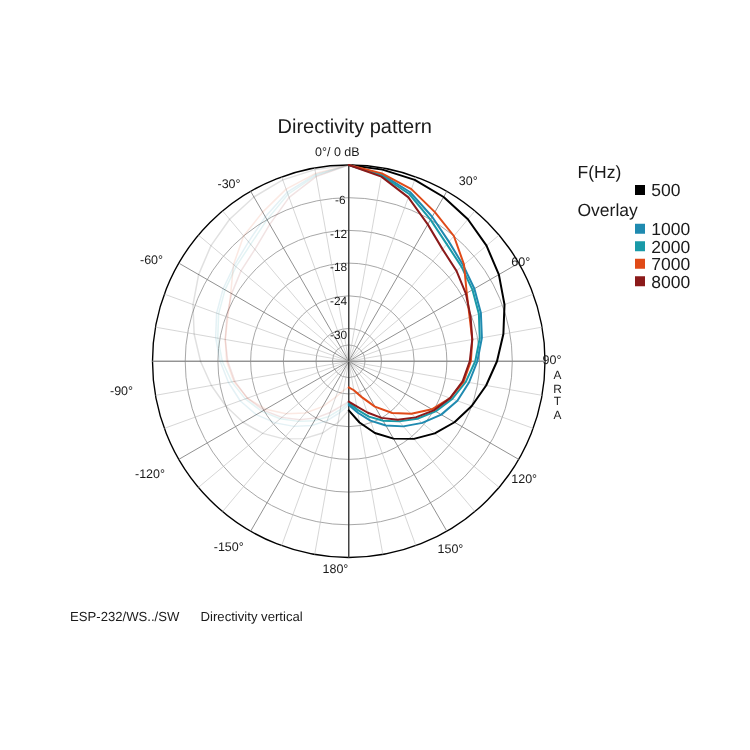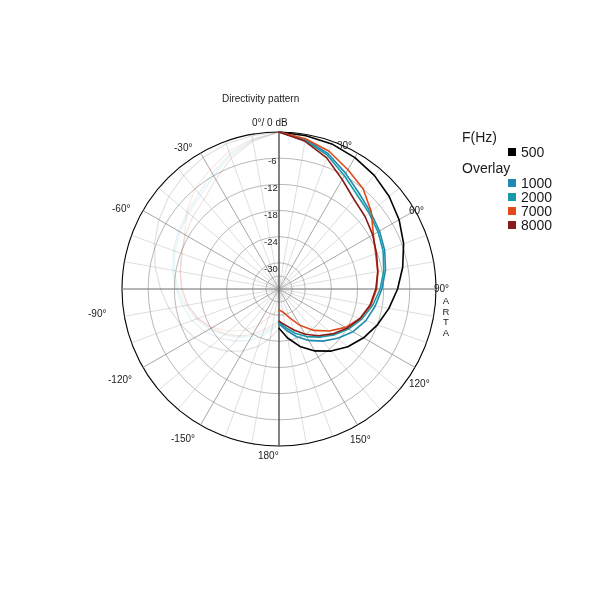--- a/index.html
+++ b/index.html
@@ -5,21 +5,21 @@
   html,body{margin:0;padding:0;}
   body{
     width:600px;height:600px;
     background:#ffffff;
     font-family:"Liberation Sans", sans-serif;
     color:#000000;
     position:relative;
     overflow:hidden;
   }
   #chart-root{position:absolute;left:0;top:0;width:600px;height:600px;}
-  .title-shift{position:absolute;left:222px;top:93px;font-size:10px;color:#1a1a1a;white-space:nowrap;}
+  .title-shift{position:absolute;left:222px;top:93px;font-size:16px;color:#1a1a1a;white-space:nowrap;}
   .caption{
     position:absolute;
     left:56px;top:488px;
     font-size:10.5px;
     color:#1a1a1a;
     white-space:nowrap;
   }
   .caption .cap2{margin-left:14px;}
   .legend{
     position:absolute;
@@ -116,21 +116,21 @@
       <path d="M279.0,132.0L252.6,139.5L229.8,153.8L212.3,173.4L198.8,193.5L187.5,212.2L178.5,231.0L173.3,250.5L172.5,270.2L176.1,289.0L182.8,306.0L192.1,320.6L205.0,331.7L220.2,338.3L235.3,341.1L249.3,340.4L261.7,336.5L271.7,330.2L279.0,323.9" fill="none" stroke="#1f8ab0" stroke-width="1.2" stroke-linejoin="round" stroke-linecap="round" opacity="0.12"></path>
       <path d="M279.0,132.0L305.2,140.4L327.6,155.4L344.4,175.7L357.5,195.5L369.2,213.3L378.0,231.9L383.1,251.1L383.8,270.5L380.2,289.0L372.6,305.5L361.8,319.1L348.5,329.1L333.8,335.0L319.4,337.1L306.5,336.6L295.1,333.3L285.8,327.7L279.0,322.1" fill="none" stroke="#1a9aa8" stroke-width="1.6" stroke-linejoin="round" stroke-linecap="round"></path>
       <path d="M279.0,132.0L252.8,140.4L230.4,155.4L213.6,175.7L200.5,195.5L188.8,213.3L180.0,231.9L174.9,251.1L174.2,270.5L177.8,289.0L185.4,305.5L196.2,319.1L209.5,329.1L224.2,335.0L238.6,337.1L251.5,336.6L262.9,333.3L272.2,327.7L279.0,322.1" fill="none" stroke="#1a9aa8" stroke-width="1.2" stroke-linejoin="round" stroke-linecap="round" opacity="0.12"></path>
       <path d="M279.0,132.0L305.5,138.7L329.1,151.3L347.9,169.7L363.1,188.8L371.2,211.6L373.4,234.5L375.7,253.8L377.8,271.6L376.7,289.0L370.9,305.2L360.1,318.5L345.5,327.4L329.1,331.0L313.8,330.4L299.9,325.3L289.4,317.7L283.1,312.2L279.0,309.9" fill="none" stroke="#e04a18" stroke-width="1.6" stroke-linejoin="round" stroke-linecap="round"></path>
       <path d="M279.0,132.0L252.5,138.7L228.9,151.3L210.1,169.7L194.9,188.8L186.8,211.6L184.6,234.5L182.3,253.8L180.2,271.6L181.3,289.0L187.1,305.2L197.9,318.5L212.5,327.4L228.9,331.0L244.2,330.4L258.1,325.3L268.6,317.7L274.9,312.2L279.0,309.9" fill="none" stroke="#e04a18" stroke-width="1.2" stroke-linejoin="round" stroke-linecap="round" opacity="0.12"></path>
       <path d="M279.0,132.0L305.1,141.3L326.7,157.9L342.2,179.5L354.1,199.5L365.2,216.7L372.7,234.9L376.5,253.5L377.8,271.6L375.8,289.0L370.1,305.1L360.1,318.5L347.0,328.3L332.5,333.9L318.2,335.8L305.2,334.3L293.9,330.0L285.4,325.1L279.0,321.3" fill="none" stroke="#8b1a1a" stroke-width="1.6" stroke-linejoin="round" stroke-linecap="round"></path>
       <path d="M279.0,132.0L252.9,141.3L231.3,157.9L215.8,179.5L203.9,199.5L192.8,216.7L185.3,234.9L181.5,253.5L180.2,271.6L182.2,289.0L187.9,305.1L197.9,318.5L211.0,328.3L225.5,333.9L239.8,335.8L252.8,334.3L264.1,330.0L272.6,325.1L279.0,321.3" fill="none" stroke="#8b1a1a" stroke-width="1.2" stroke-linejoin="round" stroke-linecap="round" opacity="0.12"></path>
     </svg>
 
   <div class="axlabel" style="left:252px;top:117px;">0°/ 0 dB</div>
-  <div class="axlabel" style="left:337px;top:140px;text-align:right;">30°</div>
+  <div class="axlabel" style="left:367px;top:140px;text-align:right;">30°</div>
   <div class="axlabel" style="left:409px;top:205px;">60°</div>
   <div class="axlabel" style="left:434px;top:283px;">90°</div>
   <div class="axlabel" style="left:409px;top:378px;">120°</div>
   <div class="axlabel" style="left:350px;top:434px;">150°</div>
   <div class="axlabel" style="left:258px;top:450px;">180°</div>
   <div class="axlabel" style="left:171px;top:433px;">-150°</div>
   <div class="axlabel" style="left:108px;top:374px;">-120°</div>
   <div class="axlabel" style="left:88px;top:284px;margin-top:24px;">-90°</div>
   <div class="axlabel" style="left:112px;top:203px;">-60°</div>
   <div class="axlabel" style="left:174px;top:142px;">-30°</div>
@@ -166,14 +166,18 @@
     <div class="lg-row">
       <span class="sw" style="background:#e04a18;"></span>
       <span>7000</span>
     </div>
     <div class="lg-row">
       <span class="sw" style="background:#8b1a1a;"></span>
       <span>8000</span>
     </div>
   </div>
 
+  <div class="caption">
+    <span>ESP-232/WS../SW</span>
+    <span class="cap2">Directivity vertical</span>
+  </div>
 
 </div>
 
 </body></html>

